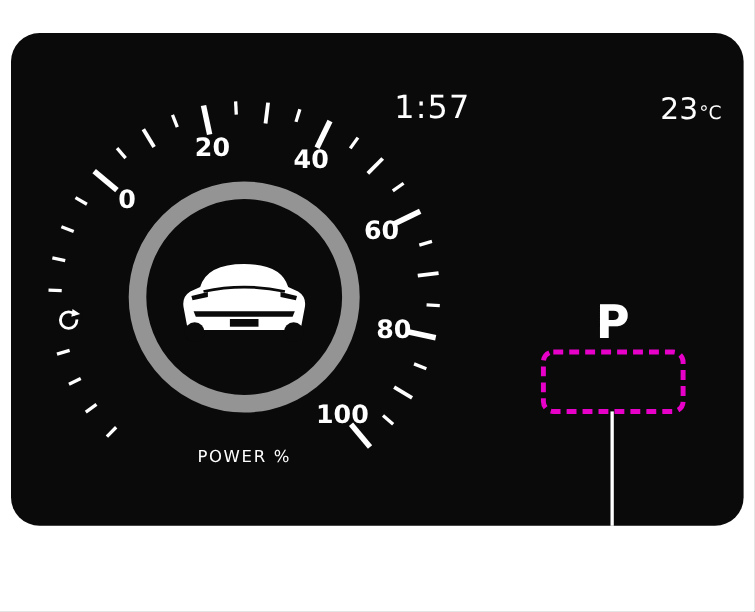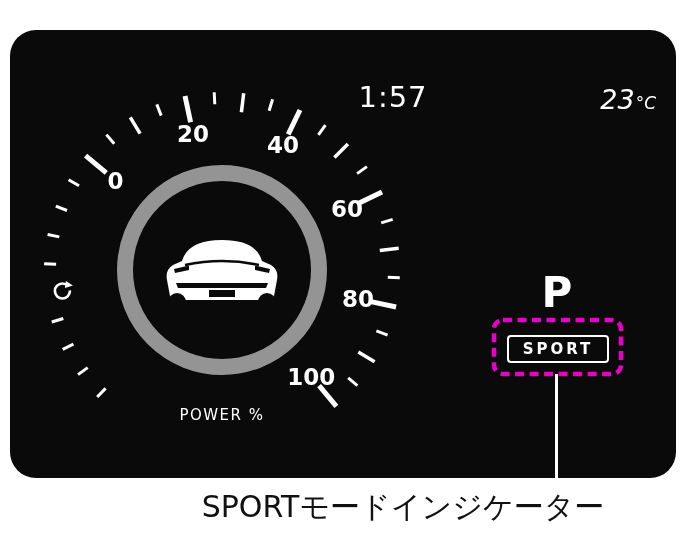--- a/index.html
+++ b/index.html
@@ -4,21 +4,21 @@
 <style>
   html,body{margin:0;padding:0;background:#ffffff;}
   .canvas{position:relative;width:686px;height:556px;background:#ffffff;overflow:hidden;
           font-family:"DejaVu Sans","Liberation Sans",sans-serif;}
   .screen{position:absolute;left:10px;top:30px;width:666px;height:448px;
           background:#0a0a0a;border-radius:26px;}
   .gauge-svg{position:absolute;left:0;top:0;}
   .gauge-svg text{font-family:"DejaVu Sans","Liberation Sans",sans-serif;}
   .clock{position:absolute;left:330px;top:50px;width:106px;text-align:center;
          color:#ffffff;font-size:29px;font-weight:400;letter-spacing:1px;}
-  .temp{position:absolute;top:54px;right:20px;color:#ffffff;font-size:27px;font-weight:400;font-style:italic;}
+  .temp{position:absolute;top:54px;right:20px;color:#ffffff;font-size:27px;font-weight:400;}
   .temp .unit{font-size:17px;font-weight:400;margin-left:1px;}
   .gear{position:absolute;left:516px;top:242px;width:62px;text-align:center;
         color:#ffffff;font-size:42px;font-weight:bold;line-height:1;}
   .hl-svg{position:absolute;left:480px;top:286px;}
   .badge{position:absolute;left:497px;top:305px;width:102px;height:28px;
          border:2.5px solid #ffffff;border-radius:4px;box-sizing:border-box;
          display:flex;align-items:center;justify-content:center;
          color:#ffffff;font-size:15px;font-weight:bold;letter-spacing:3px;}
   .callout{position:absolute;left:545px;top:344px;width:3px;height:104px;background:#ffffff;}
   .caption{position:absolute;left:120px;top:487px;width:566px;text-align:center;
@@ -98,19 +98,17 @@
     <div class="clock">1:57</div>
 
     <div class="temp"><span>23</span><span class="unit">°C</span></div>
 
     <div class="gear">P</div>
 
     <svg class="hl-svg" width="135" height="62">
       <rect x="4" y="4" width="127" height="54" rx="9" fill="none" stroke-width="4.5" stroke-dasharray="9 5.5" stroke="#e600c8"></rect>
     </svg>
 
-    <div class="badge">SPORT</div>
 
     <div class="callout"></div>
   </div>
 
-  <div class="caption">SPORTモードインジケーター</div>
 </div>
 
 </body></html>

